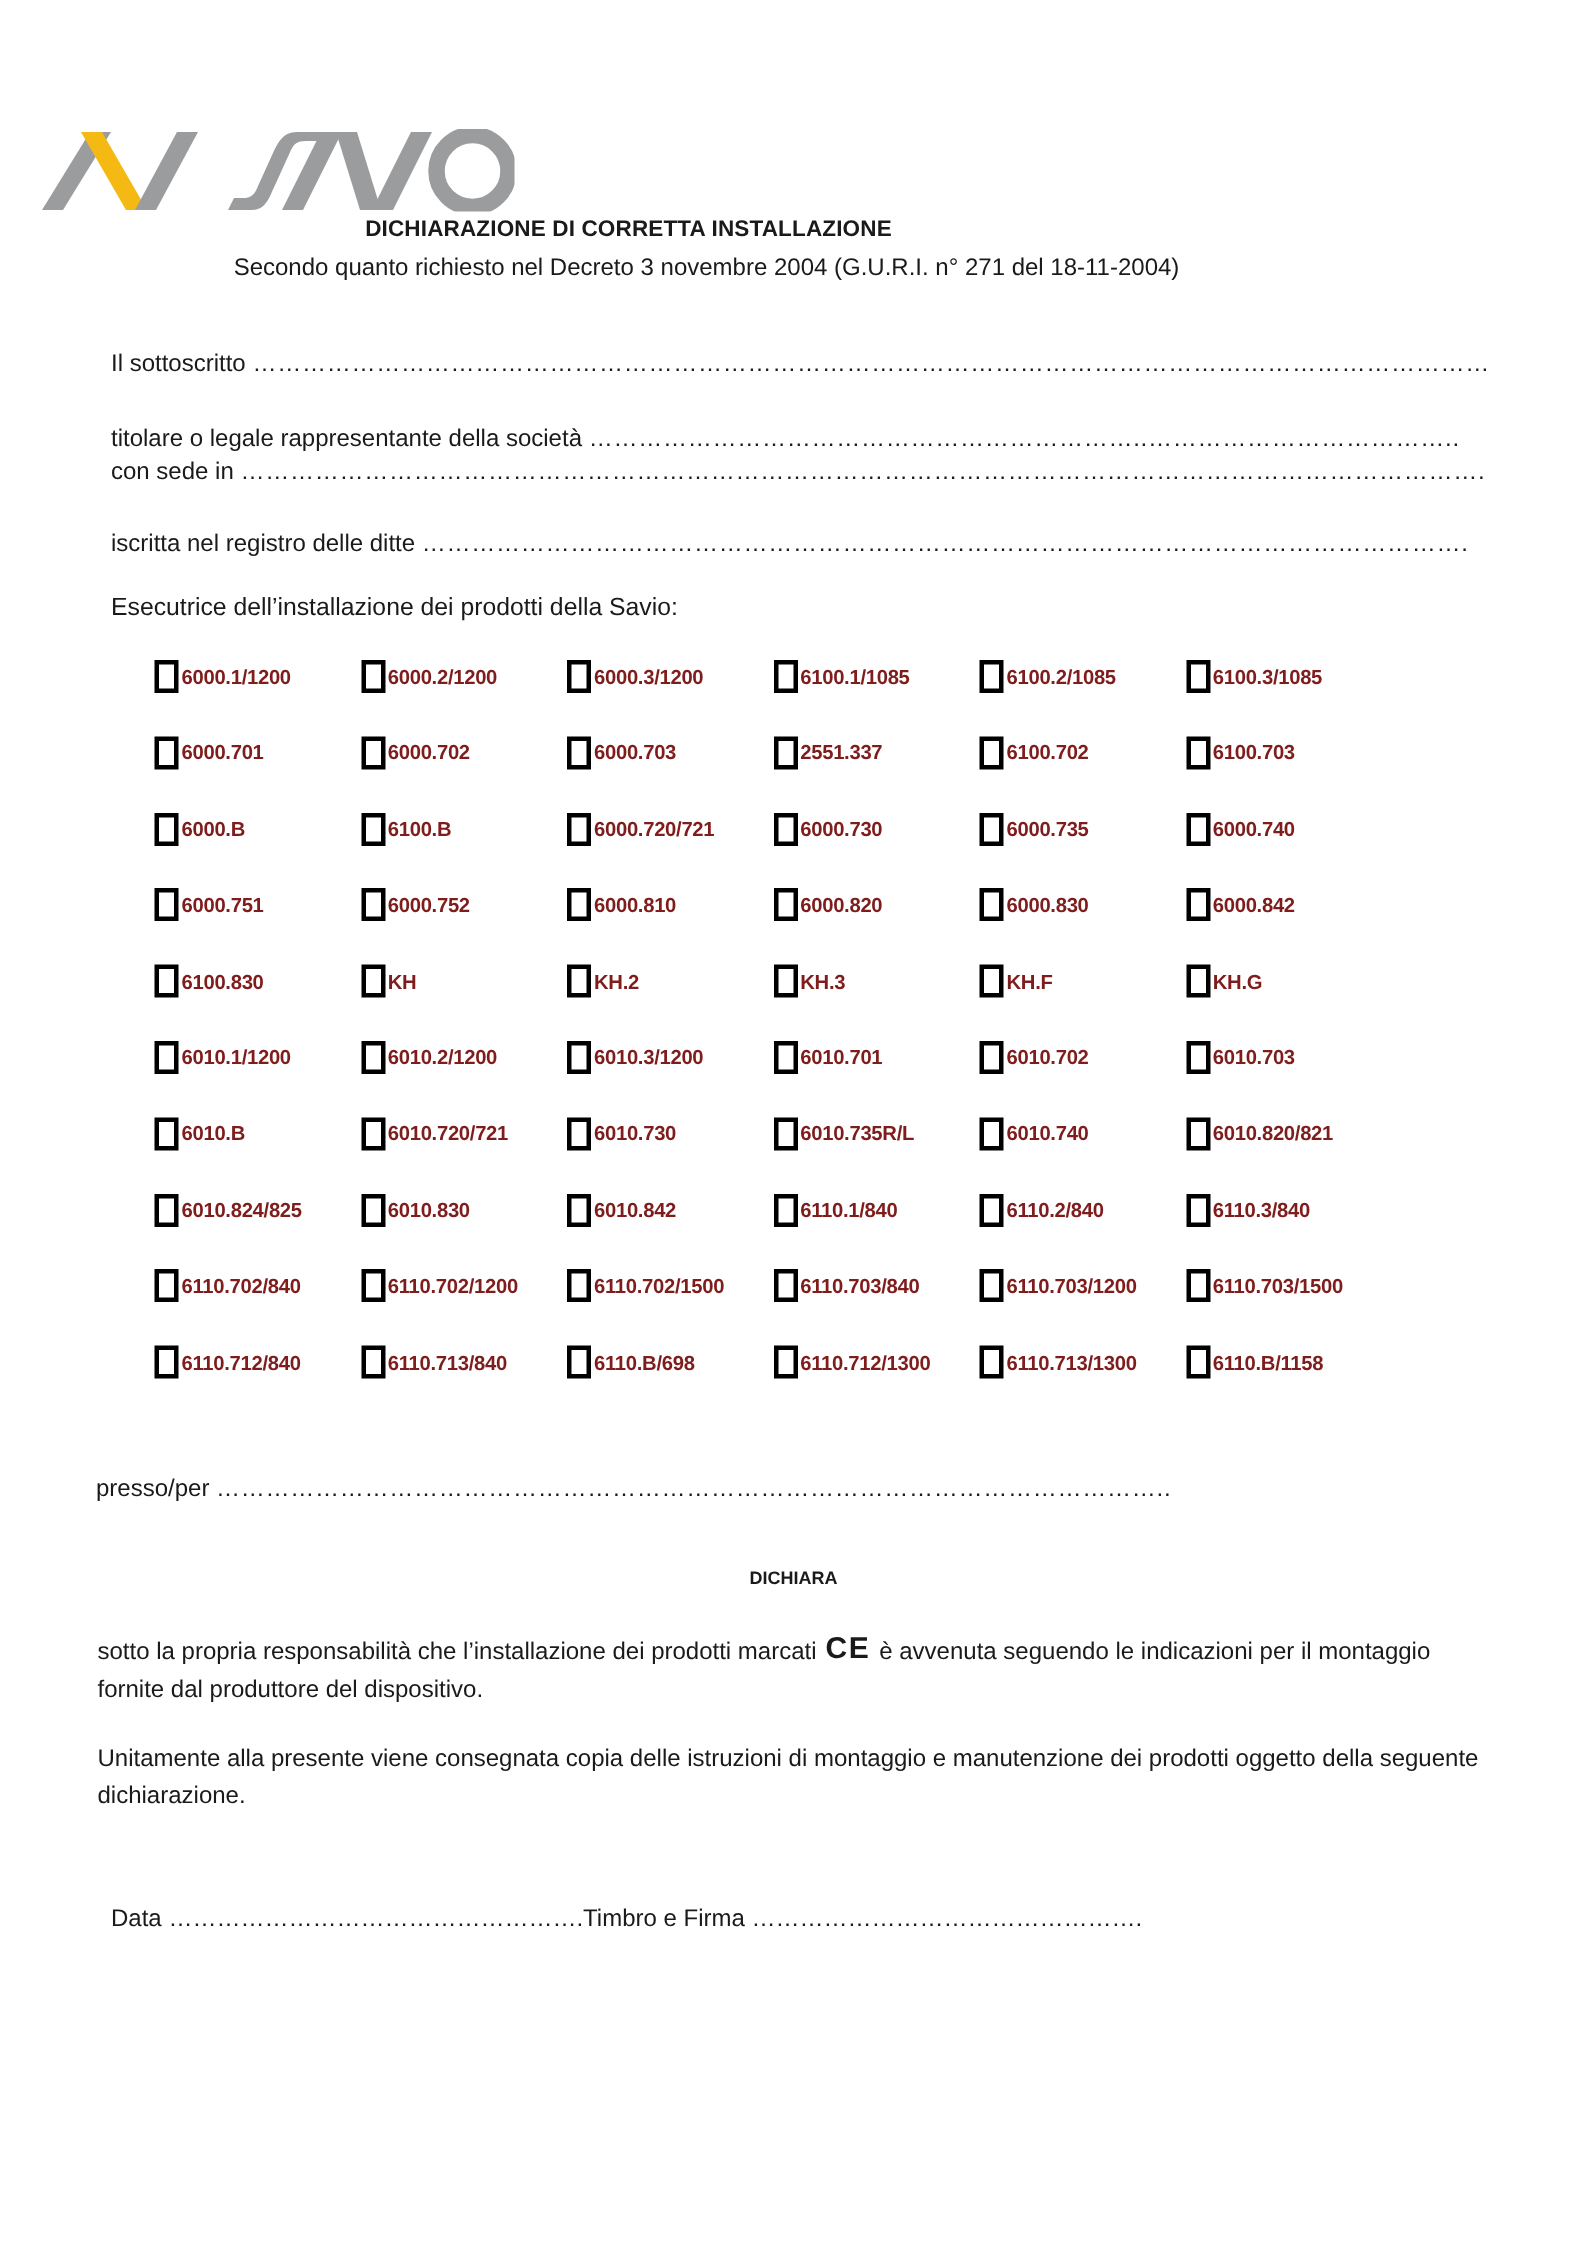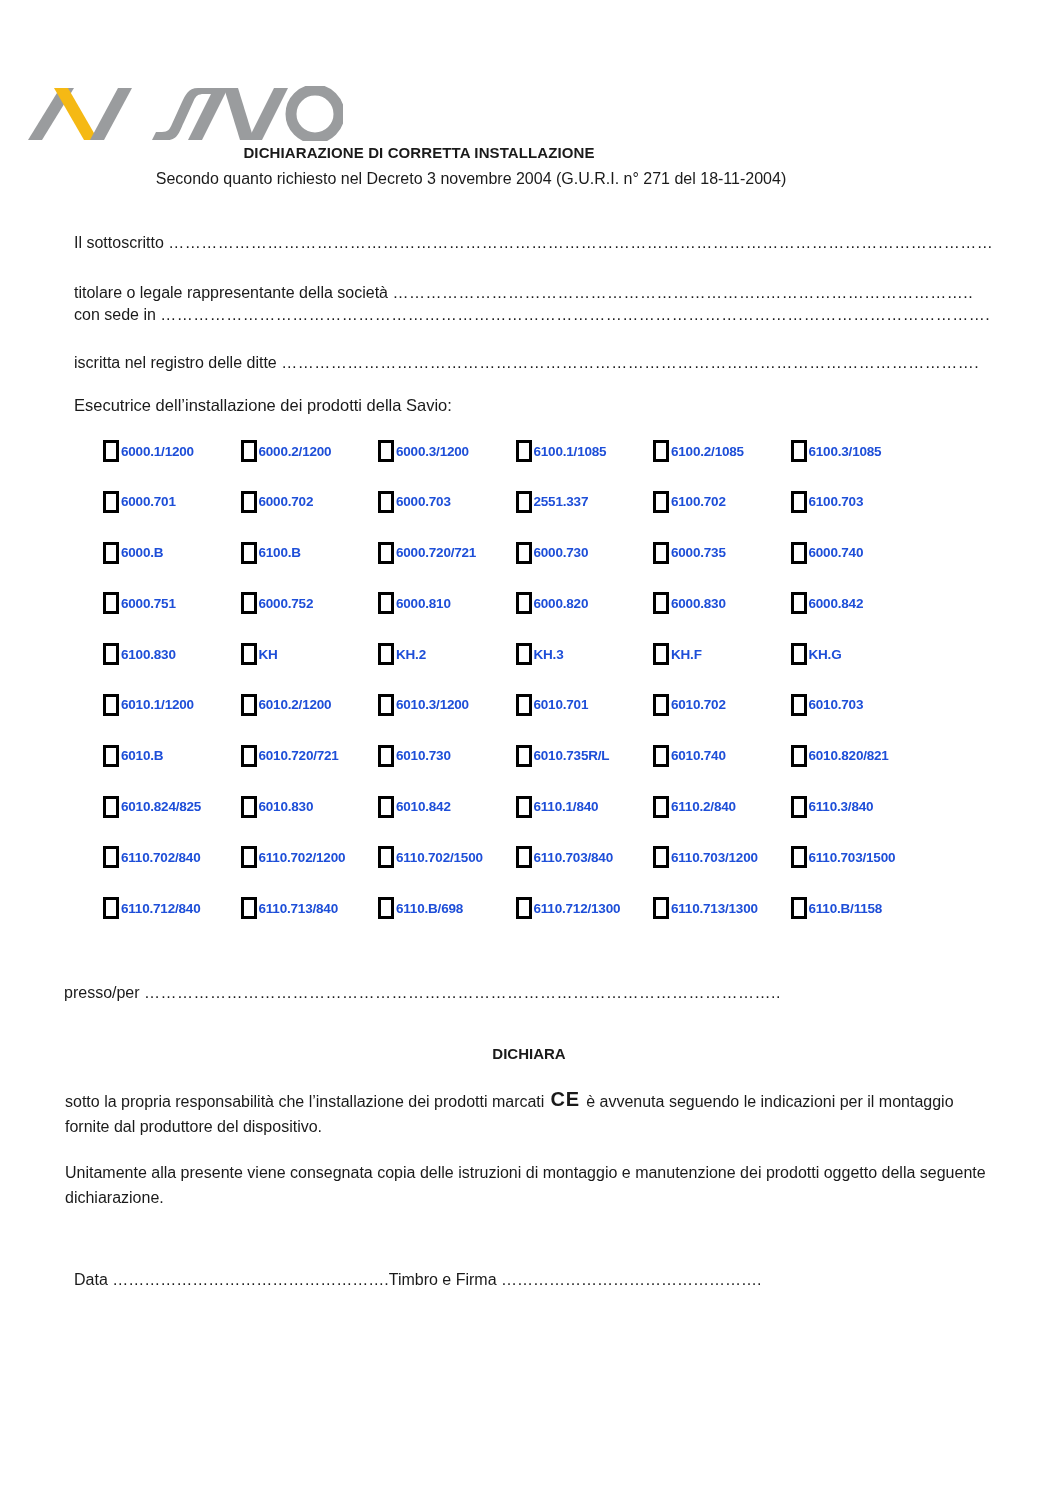--- a/index.html
+++ b/index.html
@@ -29,26 +29,26 @@
     grid-template-columns: repeat(6, 137.5px);
     grid-auto-rows: 50.8px;
   }
   .cb-item { display: flex; align-items: center; height: 26px; cursor: pointer; }
   .cb-box {
     width: 16px; height: 22px; border: 3px solid #000; box-sizing: border-box;
     flex: 0 0 auto; background: #fff;
   }
   .cb-label {
     font-weight: bold; font-size: 13.5px; margin-left: 2px; letter-spacing: -0.2px;
-    color: #1d4ed8; white-space: nowrap;
+    color: #7f1d1d; white-space: nowrap;
   }
 
   .dichiara {
     left: 0; width: 1058px; top: 1045px; text-align: center;
-    font-weight: bold; font-size: 15px;
+    font-weight: bold; font-size: 12px;
   }
   .para { left: 65px; width: 930px; font-size: 16px; line-height: 25px; }
   .ce {
     display: inline-block; font-weight: bold; font-size: 20px; letter-spacing: 1px;
     vertical-align: 1px; margin: 0 6px;
   }
   .signline { left: 74px; top: 1271px; font-size: 16px; white-space: nowrap; }
 </style>
 </head>
 <body>

